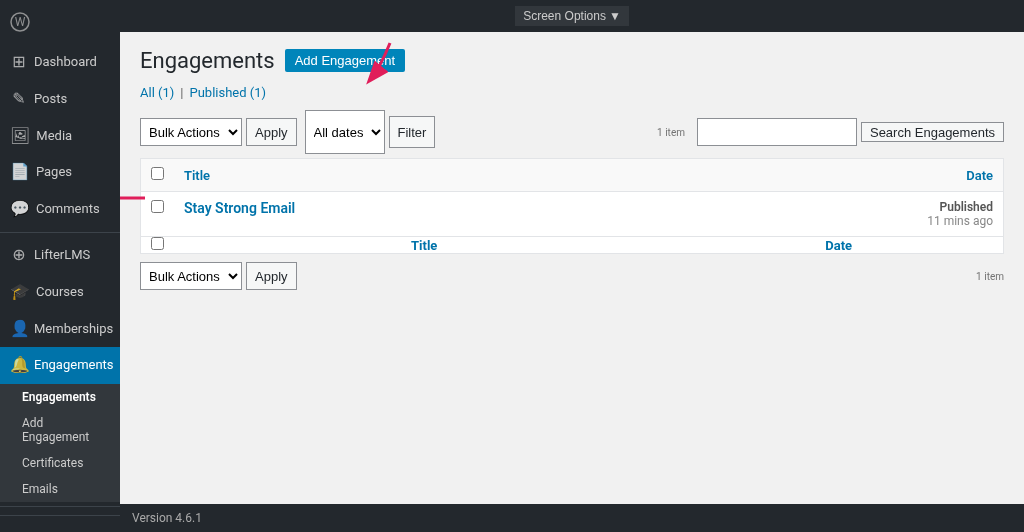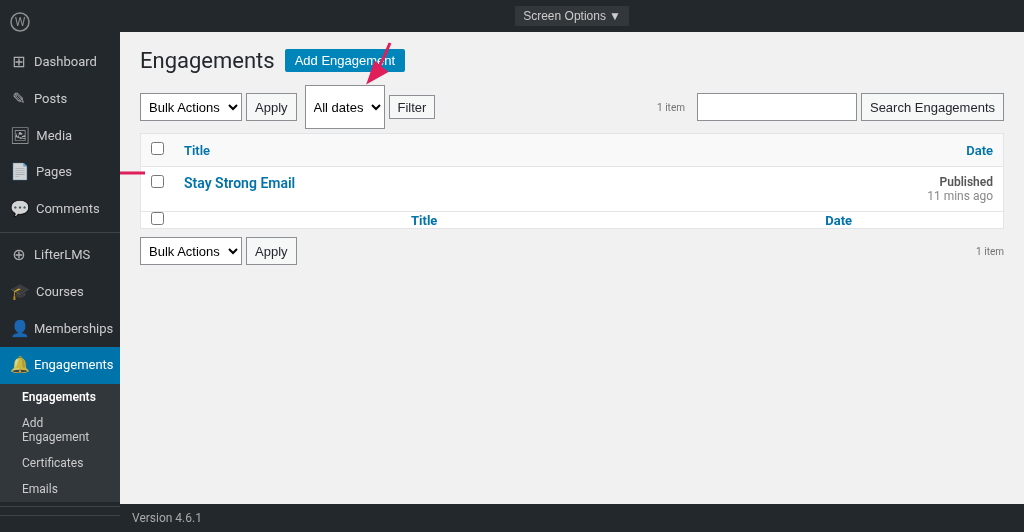--- a/index.html
+++ b/index.html
@@ -145,37 +145,37 @@
       cursor: pointer;
       height: 44px;
       margin-left: 4px;
     }
     .filter-btn {
       background: #f6f7f7;
       border: 1px solid #8c8f94;
       padding: 2px 8px;
       font-size: 13px;
       cursor: pointer;
-      height: 24px;
+      height: 32px;
       color: #23282d;
     }
     .search-input {
       border: 1px solid #8c8f94;
       padding: 3px 6px;
       font-size: 13px;
       height: 28px;
       width: 160px;
     }
     .search-btn {
       background: #f6f7f7;
       border: 1px solid #8c8f94;
       padding: 2px 8px;
       font-size: 13px;
       cursor: pointer;
-      height: 28px;
+      height: 20px;
       color: #23282d;
     }
 
     
     .wp-table {
       width: 100%;
       border-collapse: collapse;
       background: #fff;
       border: 1px solid #e2e4e7;
     }
@@ -316,20 +316,25 @@
       <svg style="position:absolute;top:-10px;left:220px;pointer-events:none;z-index:99;" width="60" height="50">
         <defs>
           <marker id="ah1" markerWidth="8" markerHeight="8" refX="6" refY="3" orient="auto">
             <path d="M0,0 L0,6 L8,3 z" fill="#e01e5a"></path>
           </marker>
         </defs>
         <path d="M30,5 Q20,30 10,42" stroke="#e01e5a" stroke-width="3" fill="none" marker-end="url(#ah1)"></path>
       </svg>
     </div>
 
+    <div class="filter-tabs">
+      <a class="filter-tab">All (1)</a>
+      <span class="filter-tab-separator">|</span>
+      <a class="filter-tab">Published (1)</a>
+    </div>
 
     <div style="position:relative;">
       <div class="controls-row">
         <select class="bulk-select"><option>Bulk Actions</option></select>
         <button class="apply-btn">Apply</button>
         <select class="dates-select"><option>All dates</option></select>
         <button class="filter-btn">Filter</button>
         <span class="right-count">1 item</span>
         <div style="display:flex;align-items:center;gap:4px;margin-left:8px;">
           <input type="text" class="search-input" style="">

